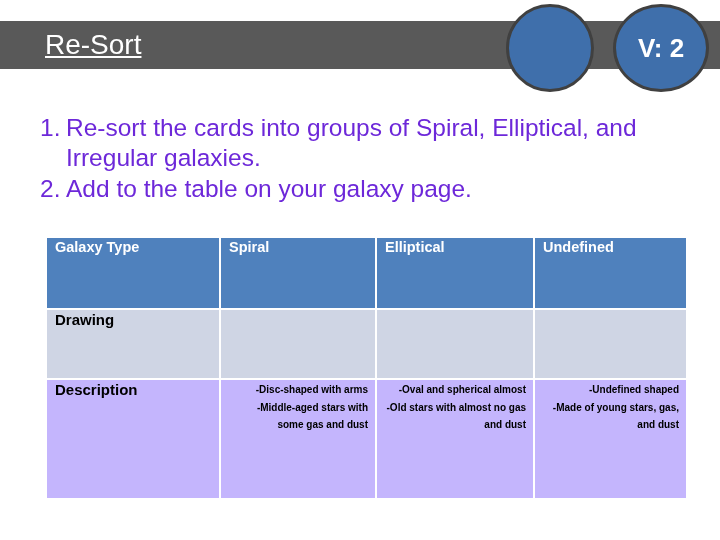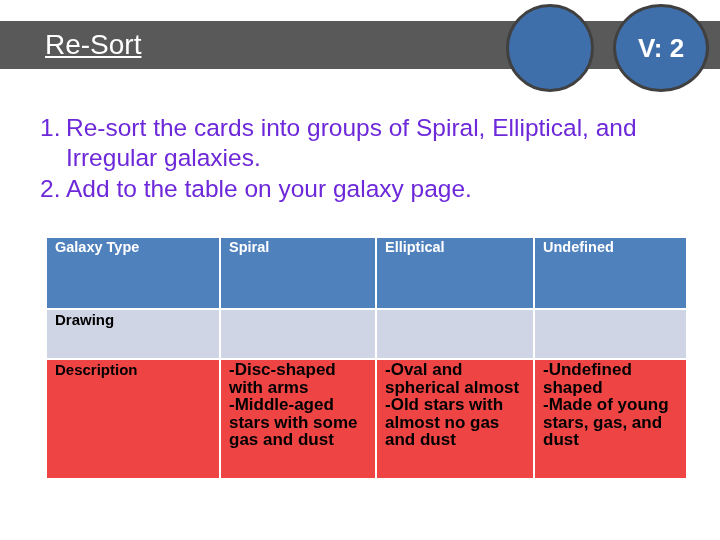--- a/index.html
+++ b/index.html
@@ -119,39 +119,40 @@
   .head-row th {
     background: #4F81BD;
     color: #FFFFFF;
     font-size: 14.5px;
     font-weight: 700;
     text-align: left;
     height: 70px;
   }
   .drawing-row td {
     background: #CFD5E4;
-    height: 48px;
+    height: 68px;
     font-size: 15px;
     font-weight: 700;
     color: #000000;
   }
   .desc-row td {
-    background: #ef4444;
+    background: #c4b5fd;
     height: 118px;
     color: #000000;
   }
   .desc-row td.label-cell {
     font-size: 15px;
     font-weight: 700;
   }
   .desc-row td.body-cell {
-    font-size: 17px;
+    font-size: 10px;
     font-weight: 700;
     line-height: 17.5px;
     padding-top: 8px;
+    text-align: right;
   }
   .desc-line { display: block; }
 </style>
 </head>
 <body>
 
 <div id="header-banner"></div>
 
 <div id="header-title">Re-Sort</div>
 

